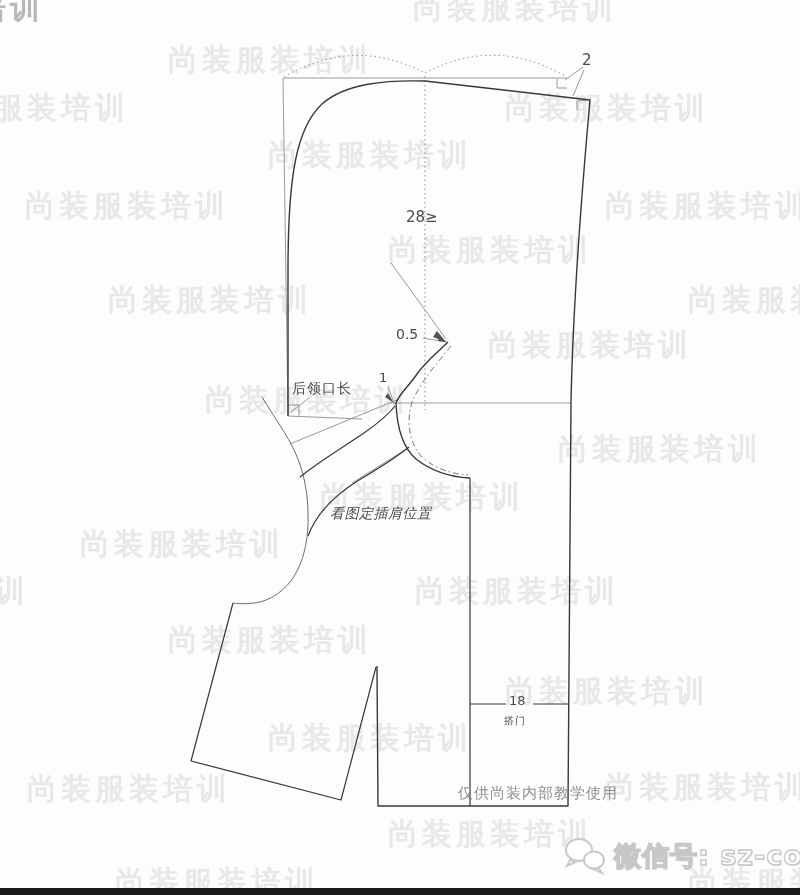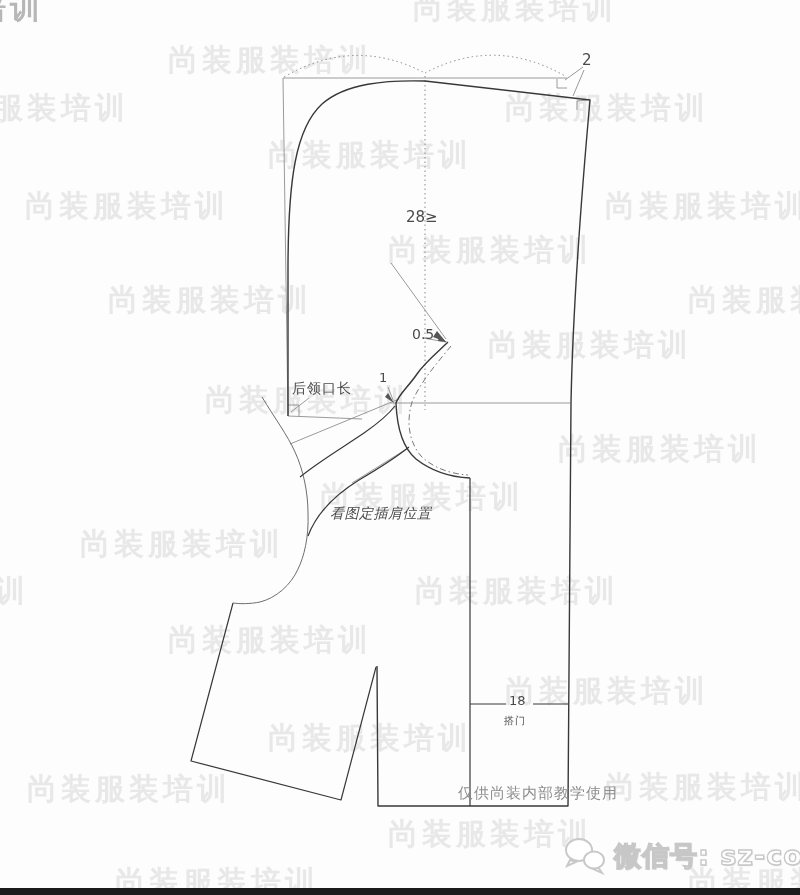--- a/index.html
+++ b/index.html
@@ -13,21 +13,21 @@
     position:absolute;white-space:nowrap;font-weight:bold;
     font-size:30px;letter-spacing:4px;color:#e8e8e8;user-select:none;
   }
   .wm.wm-dark{color:#b7b7b7;}
   
   .svg-layer{position:absolute;left:0;top:0;z-index:2;}
   
   .lbl{position:absolute;z-index:3;color:#4a4a4a;white-space:nowrap;line-height:1;}
   .lbl-2        {left:582px;top:53px;font-size:15px;}
   .lbl-34       {left:406px;top:210px;font-size:15px;}
-  .lbl-05       {left:396px;top:327px;font-size:14px;margin-left:16px;}
+  .lbl-05       {left:396px;top:327px;font-size:14px;}
   .lbl-1        {left:379px;top:371px;font-size:13px;}
   .lbl-backneck {left:292px;top:381px;font-size:14px;letter-spacing:1px;}
   .lbl-raglan   {left:330px;top:506px;font-size:14px;letter-spacing:0.5px;font-style:italic;}
   .lbl-10       {left:509px;top:694px;font-size:13px;}
   .lbl-overlap  {left:504px;top:716px;font-size:10px;letter-spacing:1px;}
   
   .notice{
     position:absolute;left:458px;top:784px;z-index:3;
     font-size:15px;letter-spacing:1px;color:#8d8d8d;white-space:nowrap;
   }

